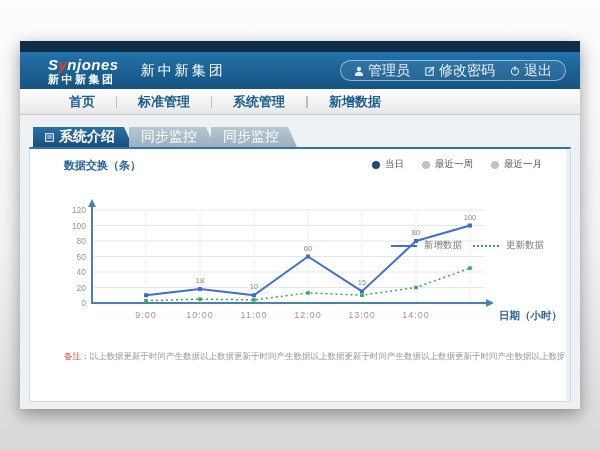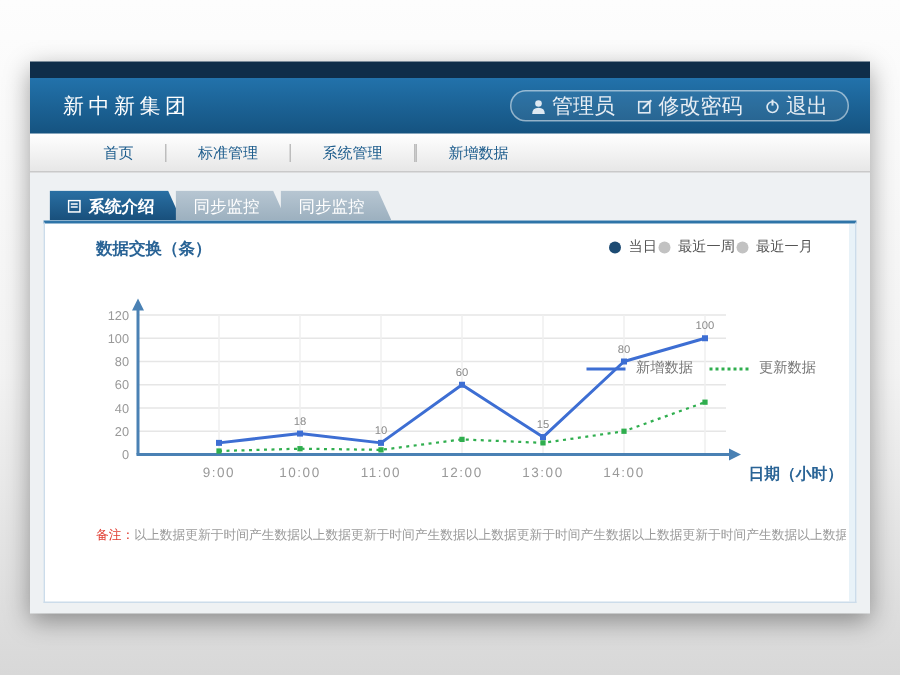--- a/index.html
+++ b/index.html
@@ -17,33 +17,33 @@
   .logo-sub { font-size:11px; font-weight:bold; letter-spacing:2.5px; margin-top:2px; }
   .app-title { margin-left:22px; font-size:14px; color:#fff; letter-spacing:3px; }
   .user-pill { position:absolute; right:14px; top:8px; height:21px;
     border:1px solid rgba(255,255,255,.5); border-radius:11px;
     background:rgba(255,255,255,.07); display:flex; align-items:center;
     padding:0 13px; gap:15px; }
   .user-item { display:flex; align-items:center; gap:4px; color:#e8eef4;
     font-size:14px; cursor:pointer; white-space:nowrap; }
   .nav { height:26px; background:linear-gradient(#ffffff,#e7e7e7);
     border-bottom:1px solid #c9c9c9; display:flex; align-items:center; padding-left:28px; }
-  .nav-item { font-size:10px; font-weight:normal; color:#1c5c8c; padding:0 21px; cursor:pointer; }
+  .nav-item { font-size:13px; font-weight:bold; color:#1c5c8c; padding:0 21px; cursor:pointer; }
   .nav-sep { width:1px; height:12px; background:#bdbdbd; }
   .content { padding:12px 9px 0; }
   .tabs { display:flex; margin-left:4px; height:20px; }
-  .tab { height:20px; padding:0 18px 0 12px; font-size:11px; color:#fff;
+  .tab { height:20px; padding:0 18px 0 12px; font-size:14px; color:#fff;
     display:flex; align-items:center; gap:5px; cursor:pointer; white-space:nowrap;
     clip-path:polygon(0 0, calc(100% - 9px) 0, 100% 100%, 0 100%); }
   .tab.active { background:linear-gradient(#2a70a4,#184f7b); font-weight:bold; }
   .tab.inactive { background:linear-gradient(#b7c6d2,#9cb0bf); margin-left:-4px; }
   .panel { position:relative; height:255px; background:#fff;
     border:1px solid #ccdcea; border-top:2px solid #2e74a8;
     box-shadow:inset -4px 0 0 rgba(205,226,240,.45); }
-  .filters { position:absolute; top:9px; right:28px; display:flex; gap:1px; }
+  .filters { position:absolute; top:9px; right:28px; display:flex; gap:18px; }
   .filter-item { display:flex; gap:5px; align-items:center; font-size:9.5px; color:#555; cursor:pointer; }
   .dot { width:8px; height:8px; border-radius:50%; }
   .dot.sel { background:#1d4b73; }
   .dot.un { background:#c2c2c2; }
   .chart-title { position:absolute; top:9px; left:34px; font-size:11px; font-weight:bold; color:#2a6496; }
   .chart-svg { position:absolute; left:12px; top:42px; }
   .legend { position:absolute; right:26px; top:90px; display:flex; flex-direction:row; gap:11px; }
   .legend-item { display:flex; align-items:center; gap:7px; font-size:9.5px; color:#777; cursor:pointer; }
   .leg-solid { width:26px; height:0; border-top:2px solid #3d6ed3; }
   .leg-dotted { width:26px; height:0; border-top:2px dotted #2fae4e; }
@@ -52,20 +52,24 @@
   .note-label { color:#e03c31; }
   .icon-svg { display:block; }
 </style>
 </head>
 <body>
 
 <div class="window">
   <div class="top-strip"></div>
 
   <div class="header">
+    <div class="logo">
+      <div class="logo-main"><span>S</span><span class="logo-accent">y</span><span>njones</span></div>
+      <div class="logo-sub">新中新集团</div>
+    </div>
     <div class="app-title">新中新集团</div>
 
     <div class="user-pill">
       <div class="user-item">
         <svg class="icon-svg" width="10" height="10" viewBox="0 0 10 10">
             <circle cx="5" cy="3" r="2.2" fill="#dfe9f2"></circle>
             <path d="M0.8 10 Q0.8 5.8 5 5.8 Q9.2 5.8 9.2 10 Z" fill="#dfe9f2"></path>
           </svg>
         <span>管理员</span>
       </div>

